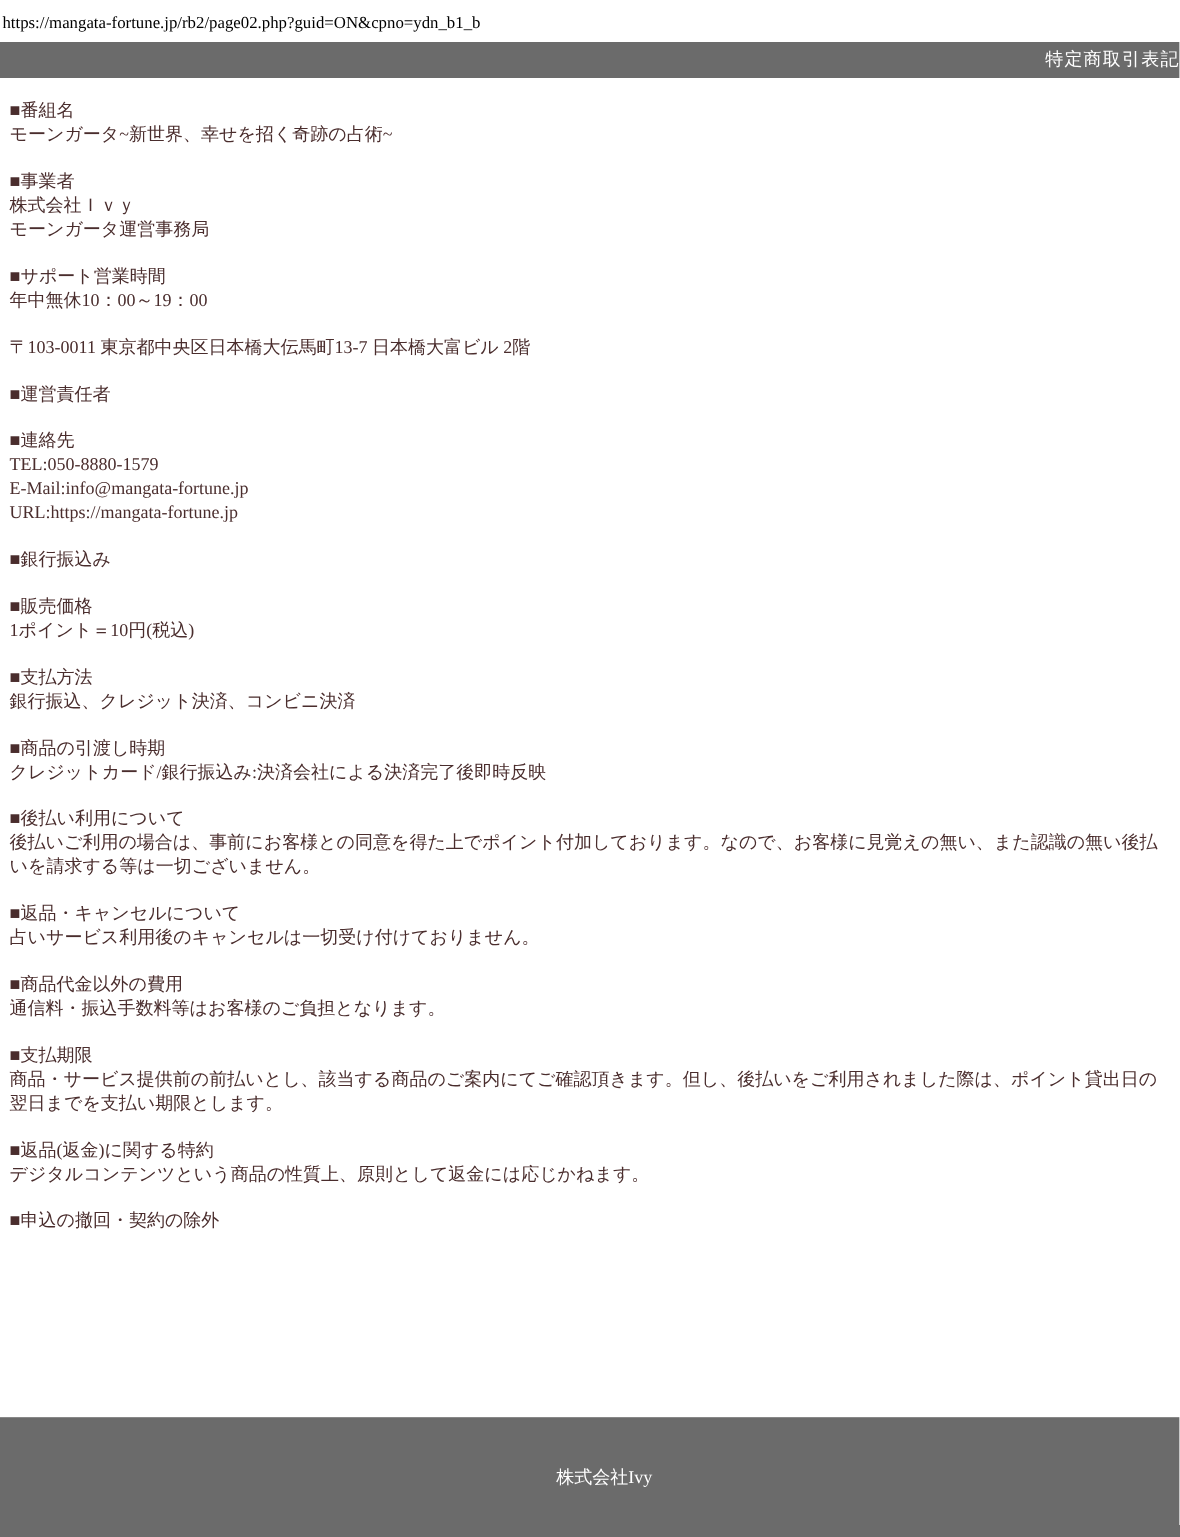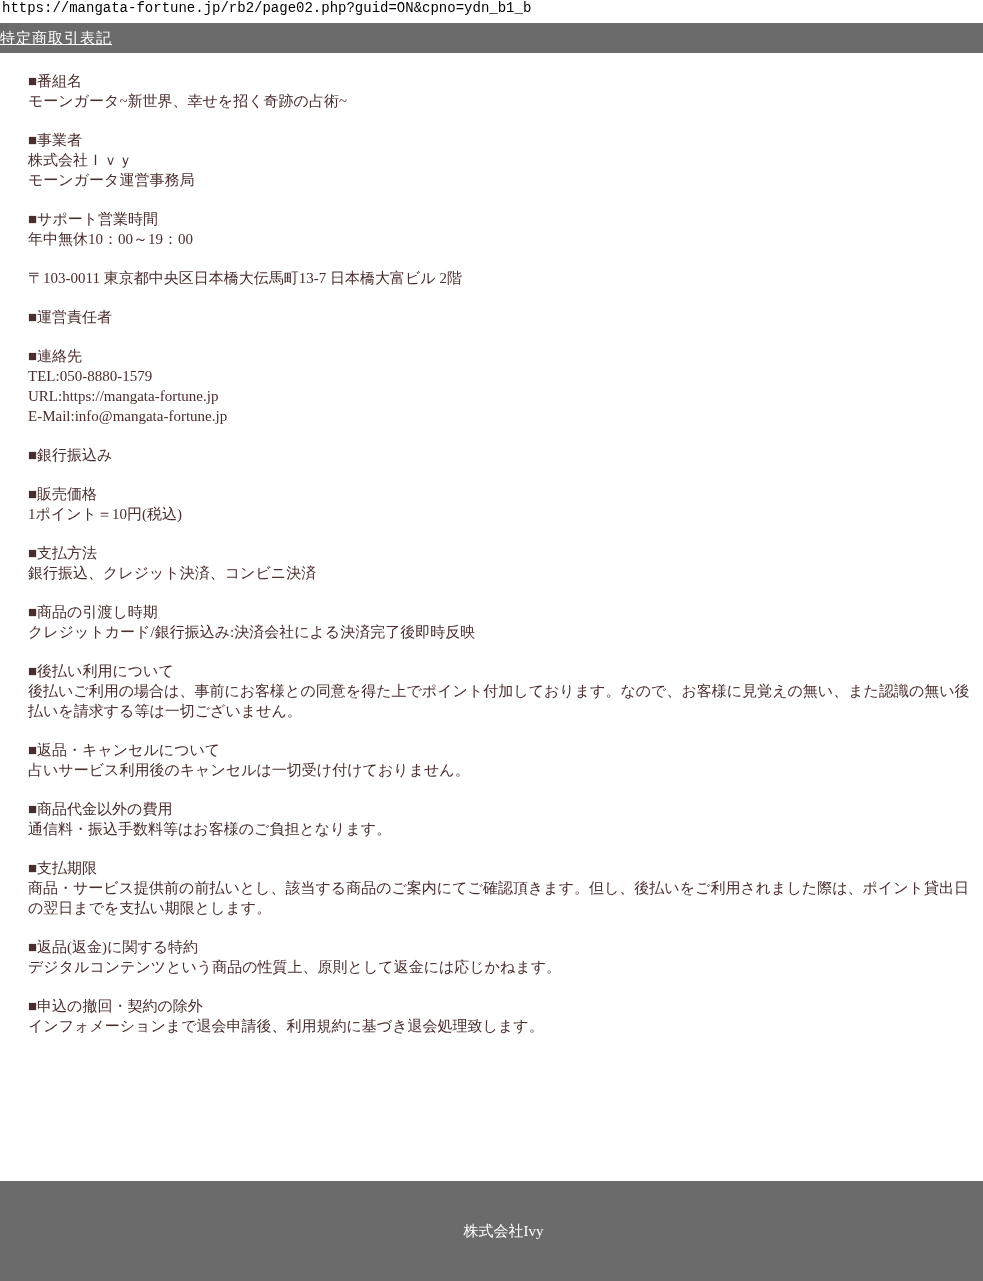--- a/index.html
+++ b/index.html
@@ -10,46 +10,44 @@
   .page {
     width: 983px;
     min-height: 1281px;
     display: flex;
     flex-direction: column;
     background: #ffffff;
     font-family: "Liberation Serif", "DejaVu Serif", serif;
     color: #4a2d2d;
   }
   .url-line {
-    font-family: Liberation Mono, monospace;
+    font-family: Liberation Serif, serif;
     font-size: 14px;
     line-height: 16px;
     color: #000000;
-    padding: 0 2px 7px 2px;
+    padding: 12px 2px 7px 2px;
     white-space: nowrap;
   }
   .title-bar {
     height: 30px;
     line-height: 30px;
     background: #6b6b6b;
     color: #ffffff;
-    text-align: left;
+    text-align: right;
     font-size: 15px;
     letter-spacing: 1px;
-    text-decoration: underline;
   }
   .content {
     flex: 1 1 auto;
     padding: 18px 8px 0 8px;
     font-size: 15px;
     line-height: 20px;
   }
   .section {
     margin-bottom: 19px;
-    margin-left: 20px;
   }
   .section-heading {
     
   }
   .section-line {
     word-break: break-word;
   }
   .footer {
     height: 100px;
     background: #6b6b6b;
@@ -87,22 +85,22 @@
       </div>
       <div class="section">
         <div class="section-line">〒103-0011 東京都中央区日本橋大伝馬町13-7 日本橋大富ビル 2階</div>
       </div>
       <div class="section">
         <div class="section-heading">■運営責任者</div>
       </div>
       <div class="section">
         <div class="section-heading">■連絡先</div>
         <div class="section-line">TEL:050-8880-1579</div>
+        <div class="section-line">E-Mail:info@mangata-fortune.jp</div>
         <div class="section-line">URL:https://mangata-fortune.jp</div>
-        <div class="section-line">E-Mail:info@mangata-fortune.jp</div>
       </div>
       <div class="section">
         <div class="section-heading">■銀行振込み</div>
       </div>
       <div class="section">
         <div class="section-heading">■販売価格</div>
         <div class="section-line">1ポイント＝10円(税込)</div>
       </div>
       <div class="section">
         <div class="section-heading">■支払方法</div>
@@ -127,21 +125,20 @@
       <div class="section">
         <div class="section-heading">■支払期限</div>
         <div class="section-line">商品・サービス提供前の前払いとし、該当する商品のご案内にてご確認頂きます。但し、後払いをご利用されました際は、ポイント貸出日の翌日までを支払い期限とします。</div>
       </div>
       <div class="section">
         <div class="section-heading">■返品(返金)に関する特約</div>
         <div class="section-line">デジタルコンテンツという商品の性質上、原則として返金には応じかねます。</div>
       </div>
       <div class="section">
         <div class="section-heading">■申込の撤回・契約の除外</div>
-        <div class="section-line">インフォメーションまで退会申請後、利用規約に基づき退会処理致します。</div>
       </div>
     </div>
 
   <div class="footer" style="background: rgb(107, 107, 107); color: rgb(255, 255, 255); padding-left: 24px;">
     <span>株式会社Ivy</span>
   </div>
 
 </div>
 
 </body></html>

